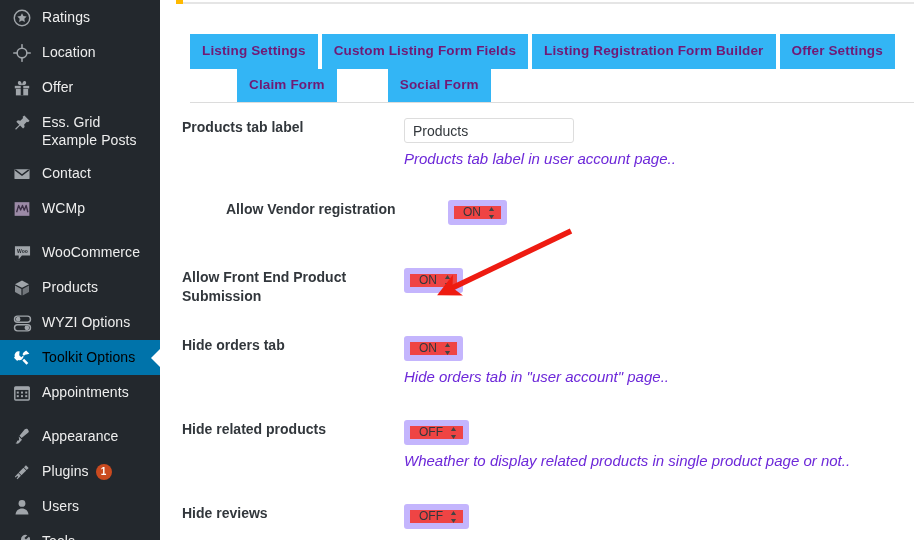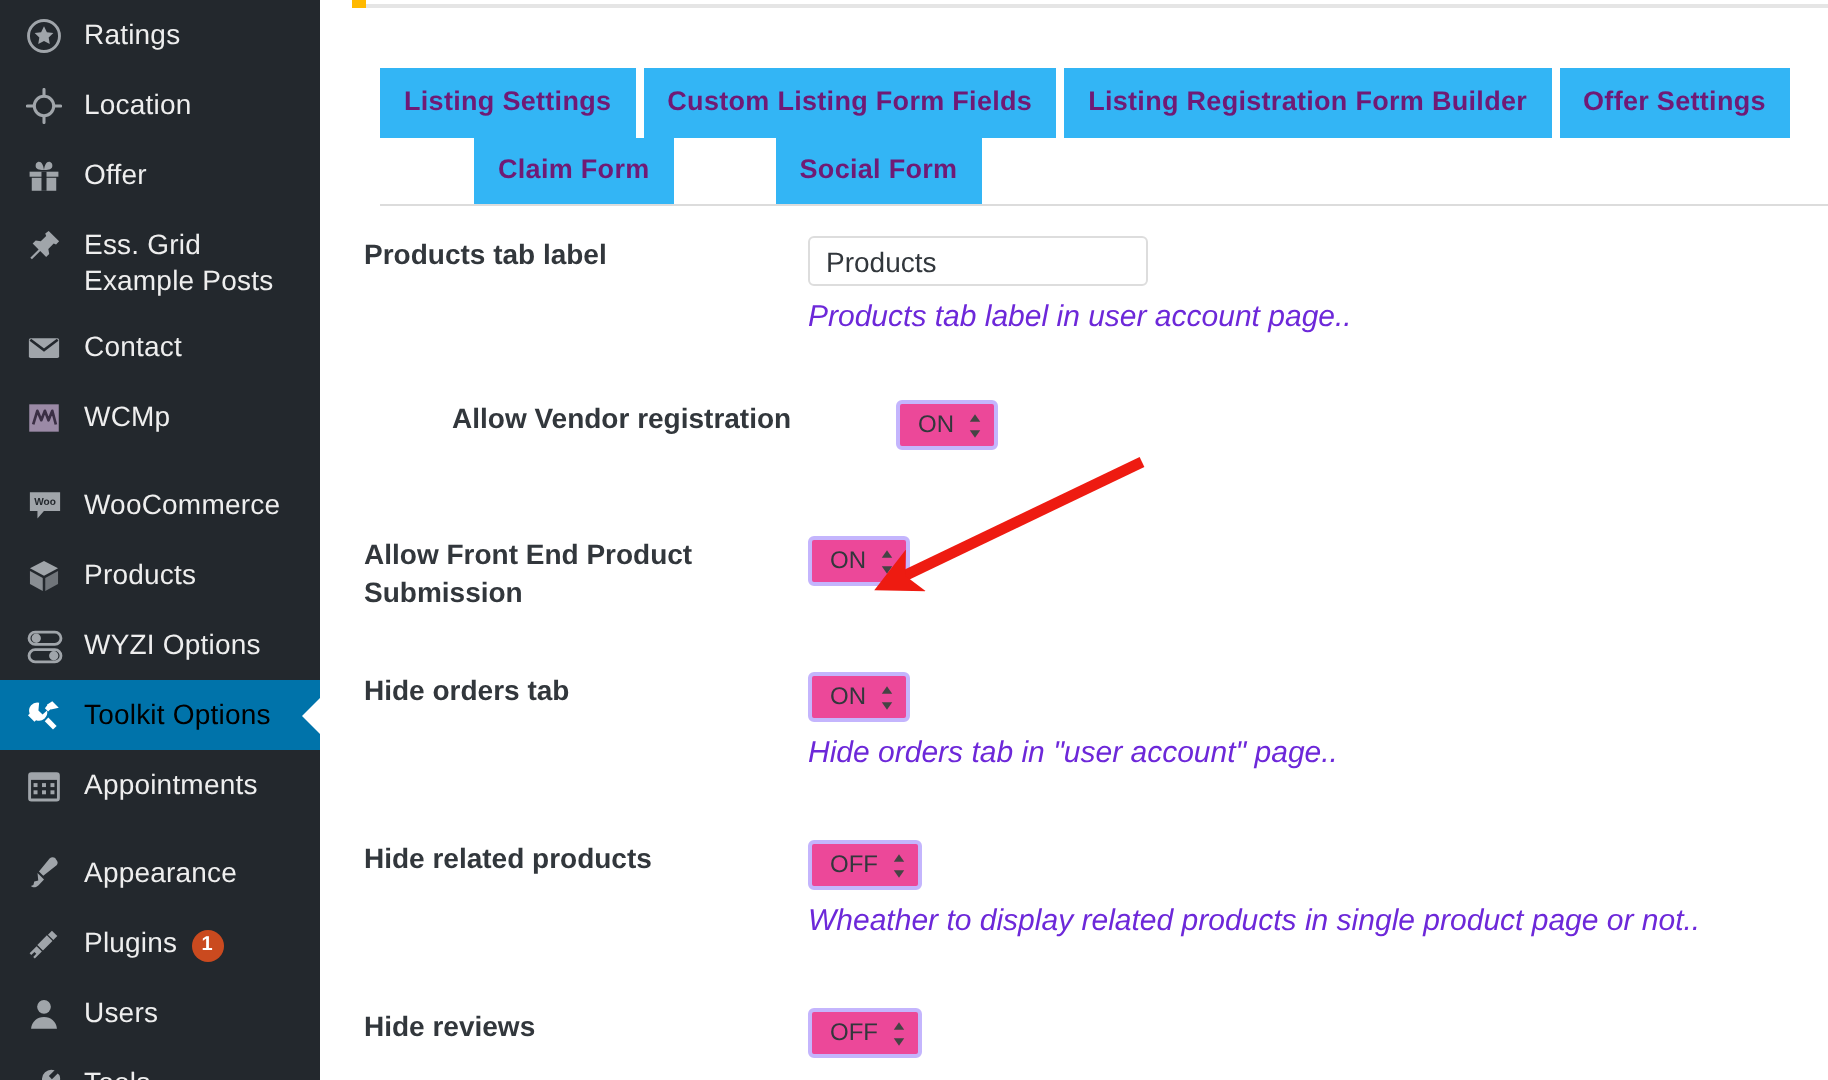--- a/index.html
+++ b/index.html
@@ -148,23 +148,23 @@
     font-size:14px;
     font-family:"Liberation Sans", sans-serif;
     outline:none;
   }
   .sel {
     position:relative;
     display:inline-flex;
     align-items:center;
     height:25px;
     padding:0 20px 0 9px;
-    border:2px solid #c4b5fd;
+    border:6px solid #c4b5fd;
     border-radius:3px;
-    background:#ec4899;
+    background:#ef4444;
     color:#32373c;
     font-size:12px;
     line-height:25px;
     cursor:pointer;
     min-width:48px;
   }
   .sel .stepper {
     position:absolute;
     right:6px; top:50%;
     transform:translateY(-50%);

